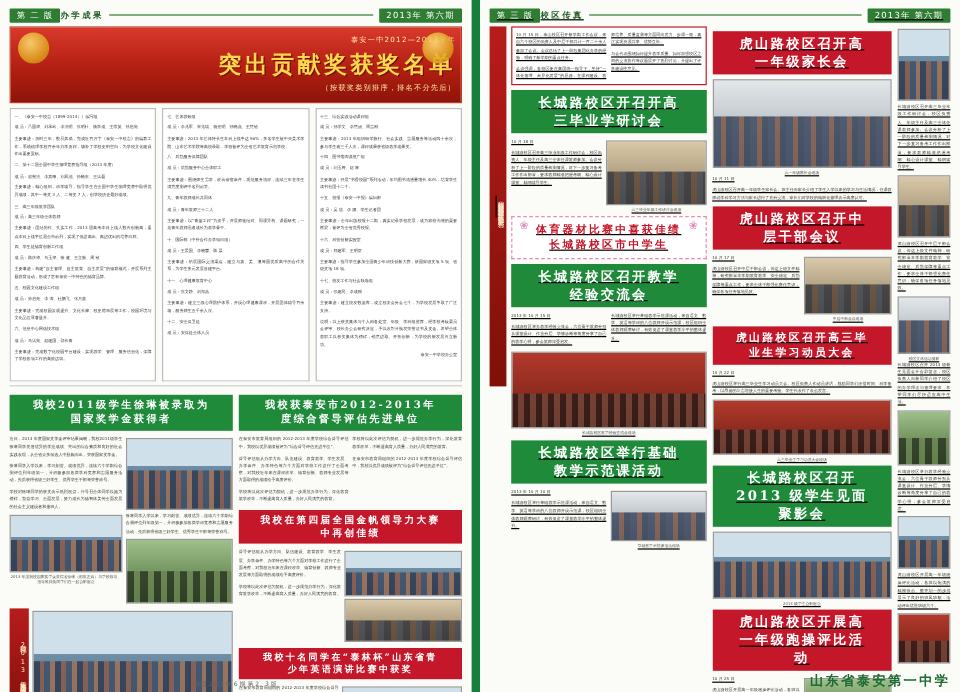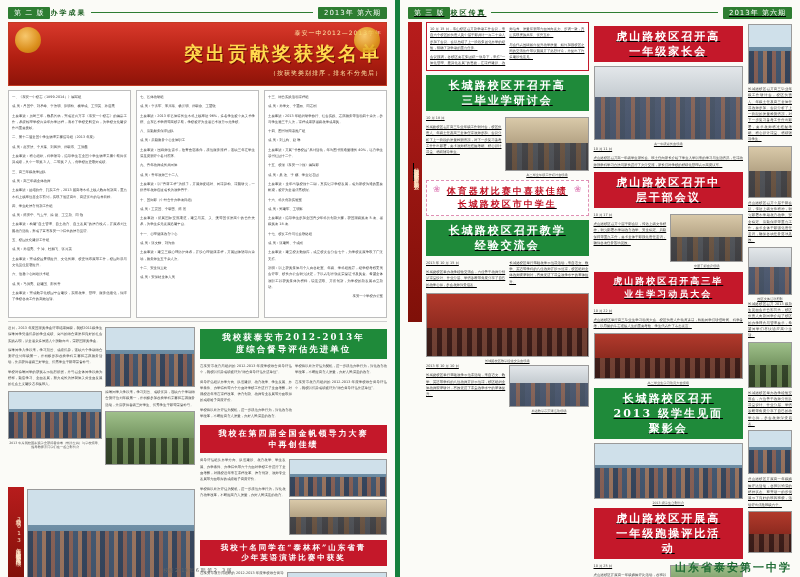--- a/index.html
+++ b/index.html
@@ -14,21 +14,21 @@
     position:absolute;inset:0;
     display:flex;
     background:#fbfbf7;
   }
   .sheet{
     position:relative;
     height:100%;
     box-sizing:border-box;
     padding:6px 8px 16px 8px;
   }
-  .sheet.left{width:400px;border-right:5px solid #15803d;}
+  .sheet.left{width:400px;border-right:7px solid #15803d;}
   .sheet.right{width:400px;text-decoration:underline;}
 
   
   .pagehead{
     display:flex;align-items:center;justify-content:space-between;
     height:13px;margin-bottom:3px;
   }
   .ph-left,.ph-right{
     font-size:7px;color:#ffffff;background:#2e7d32;
     padding:1px 6px;border-radius:1px;letter-spacing:1px;
@@ -252,20 +252,21 @@
         <p class="body p">说明：以上获奖集体与个人由各处室、年级、学科组推荐，经学校考核委员会评审、校长办公会研究决定，予以表彰并颁发荣誉证书及奖金。希望全体教职工以获奖集体为榜样，锐意进取、开拓创新，为学校的新发展再立新功。</p>
         <p class="body p" style="text-align:right;">泰安一中学校办公室</p>
       </div>
     </div>
 
     <div class="hr-thin"></div>
 
     <div class="cols" style="height:258px;">
 
       <div class="col" style="flex:1.05;display:flex;flex-direction:column;">
+        <div class="headline" style="font-size:8.5px;">我校2011级学生徐琳被录取为国家奖学金获得者</div>
         <div class="cols" style="gap:3px;flex:1;">
           <div class="col">
             <p class="body p">近日，2013 年度国家奖学金评审结果揭晓，我校2011级学生徐琳同学凭借优异的学业成绩、突出的综合素质和良好的社会实践表现，从全省众多候选人中脱颖而出，荣获国家奖学金。</p>
             <p class="body p">徐琳同学入学以来，学习刻苦、成绩优异，连续六个学期综合测评位列年级第一，并积极参加各类学科竞赛和志愿服务活动，先后获得省级三好学生、优秀学生干部等荣誉称号。</p>
             <p class="body p">学校对徐琳同学的获奖表示热烈祝贺，并号召全体同学以她为榜样，勤奋学习、全面发展，努力成长为德智体美劳全面发展的社会主义建设者和接班人。</p>
             <div class="photo people" style="height:46px;"></div>
             <div class="caption">2013 年度我校国家奖学金获得者徐琳（前排左四）与学校领导、指导教师及同学们在一起合影留念</div>
           </div>
           <div class="col" style="flex:0.95;">
             <div class="photo people" style="height:58px;"></div>
@@ -377,20 +378,21 @@
                 <p class="body p">2013 年 10 月 15 日</p>
                 <p class="body p">长城路校区举办教学经验交流会，六位骨干教师分别从课堂设计、作业分层、学情诊断等角度分享了自己的教学心得，参会教师深受启发。</p>
               </div>
               <div style="flex:1;">
                 <p class="body p">长城路校区举行基础教学示范课活动，来自语文、数学、英语等学科的八位教师开设示范课，校区组织全体教师观摩研讨，有效促进了课堂教学水平的整体提升。</p>
               </div>
             </div>
             <div class="photo stage" style="height:62px;"></div>
             <div class="caption">长城路校区教学经验交流会现场</div>
 
+            <div class="headline" style="margin-top:4px;">长城路校区举行基础教学示范课活动</div>
             <div style="display:flex;gap:4px;">
               <div style="flex:1;">
                 <p class="body p">2013 年 10 月 10 日</p>
                 <p class="body p">长城路校区举行基础教学示范课活动，来自语文、数学、英语等学科的八位教师开设示范课，校区组织全体教师观摩研讨，有效促进了课堂教学水平的整体提升。</p>
               </div>
               <div style="flex:1;">
                 <div class="photo classroom" style="height:40px;"></div>
                 <div class="caption">基础教学示范课活动现场</div>
               </div>
             </div>

